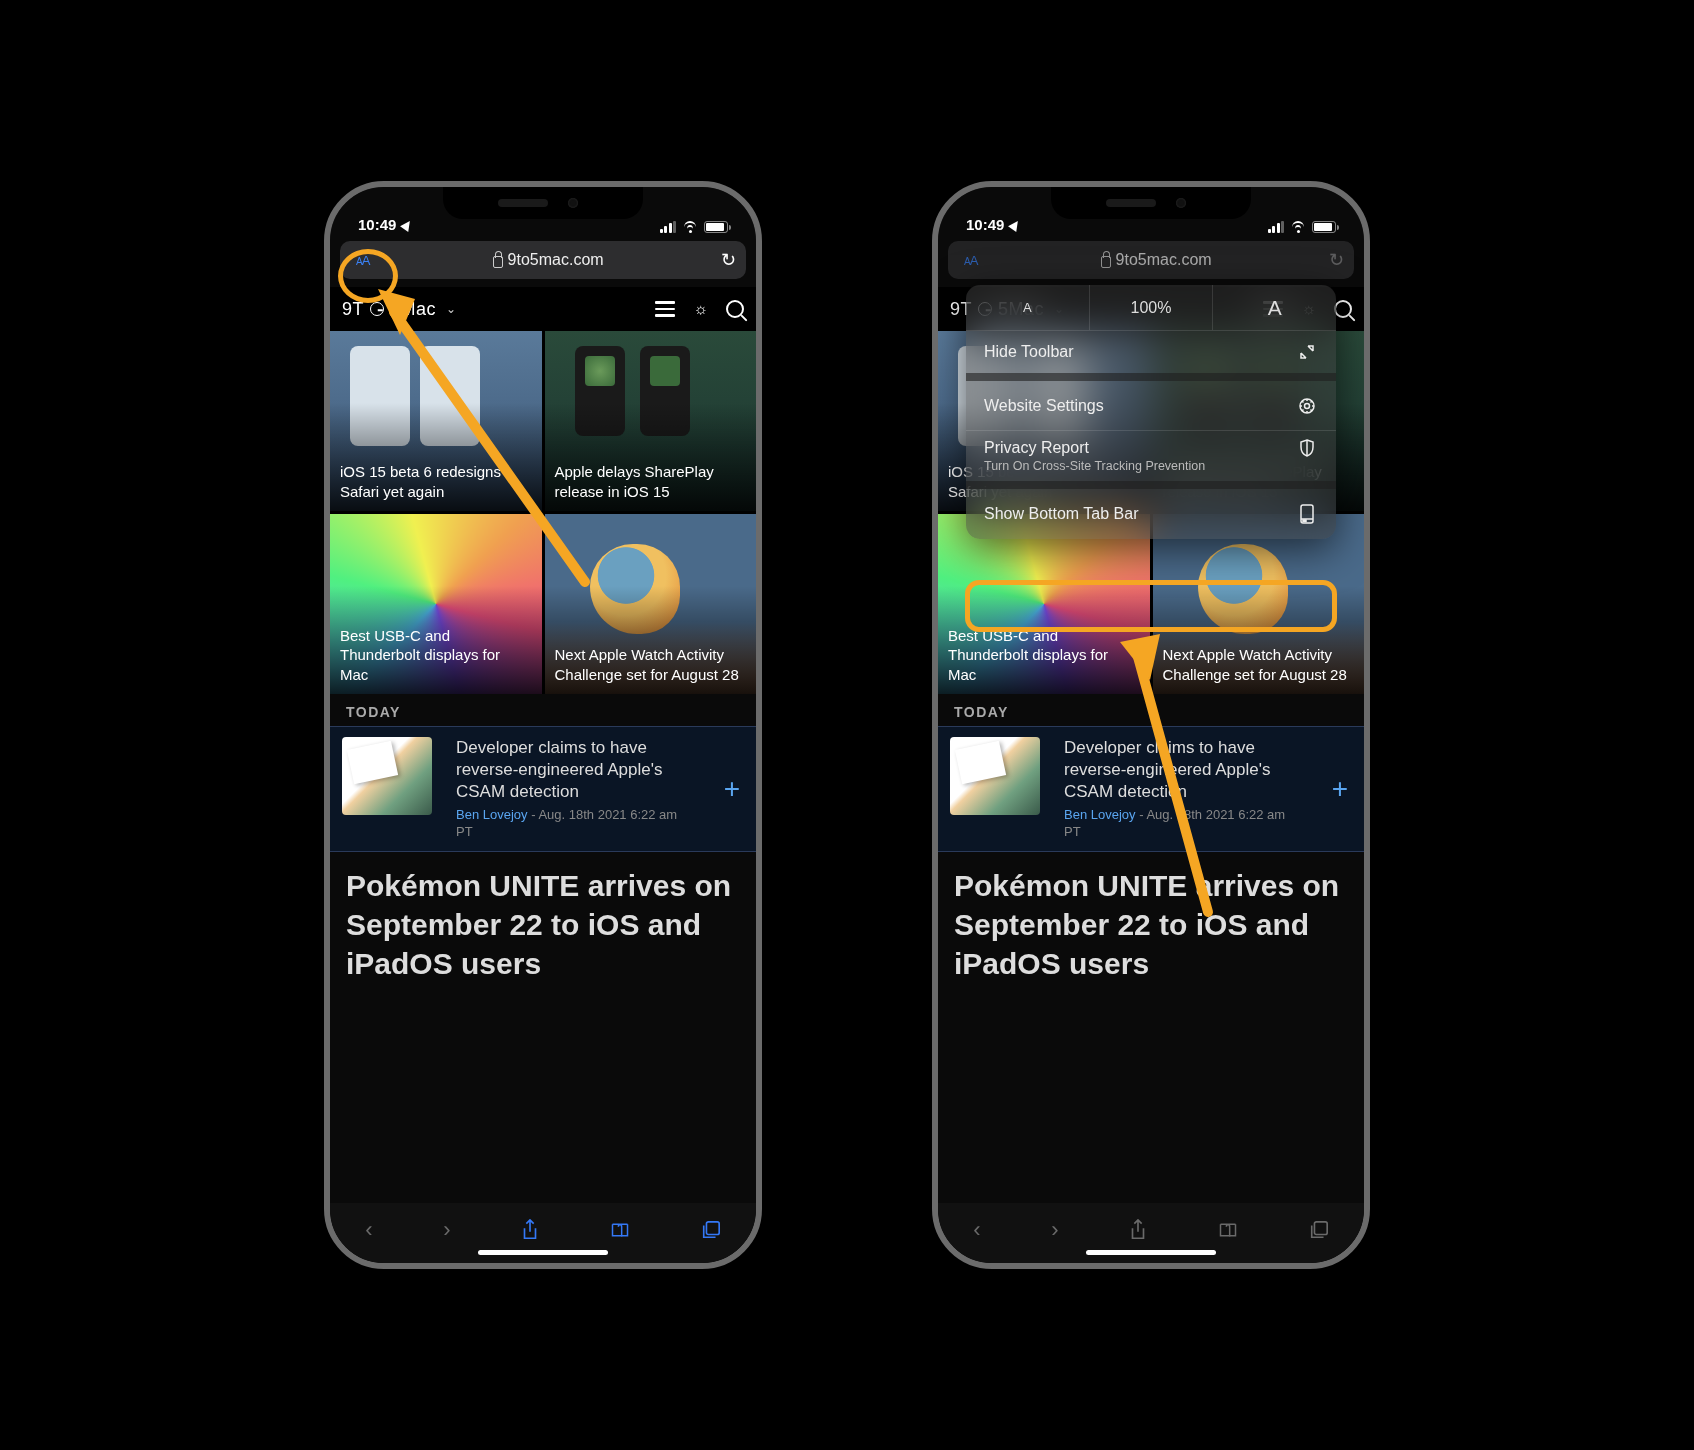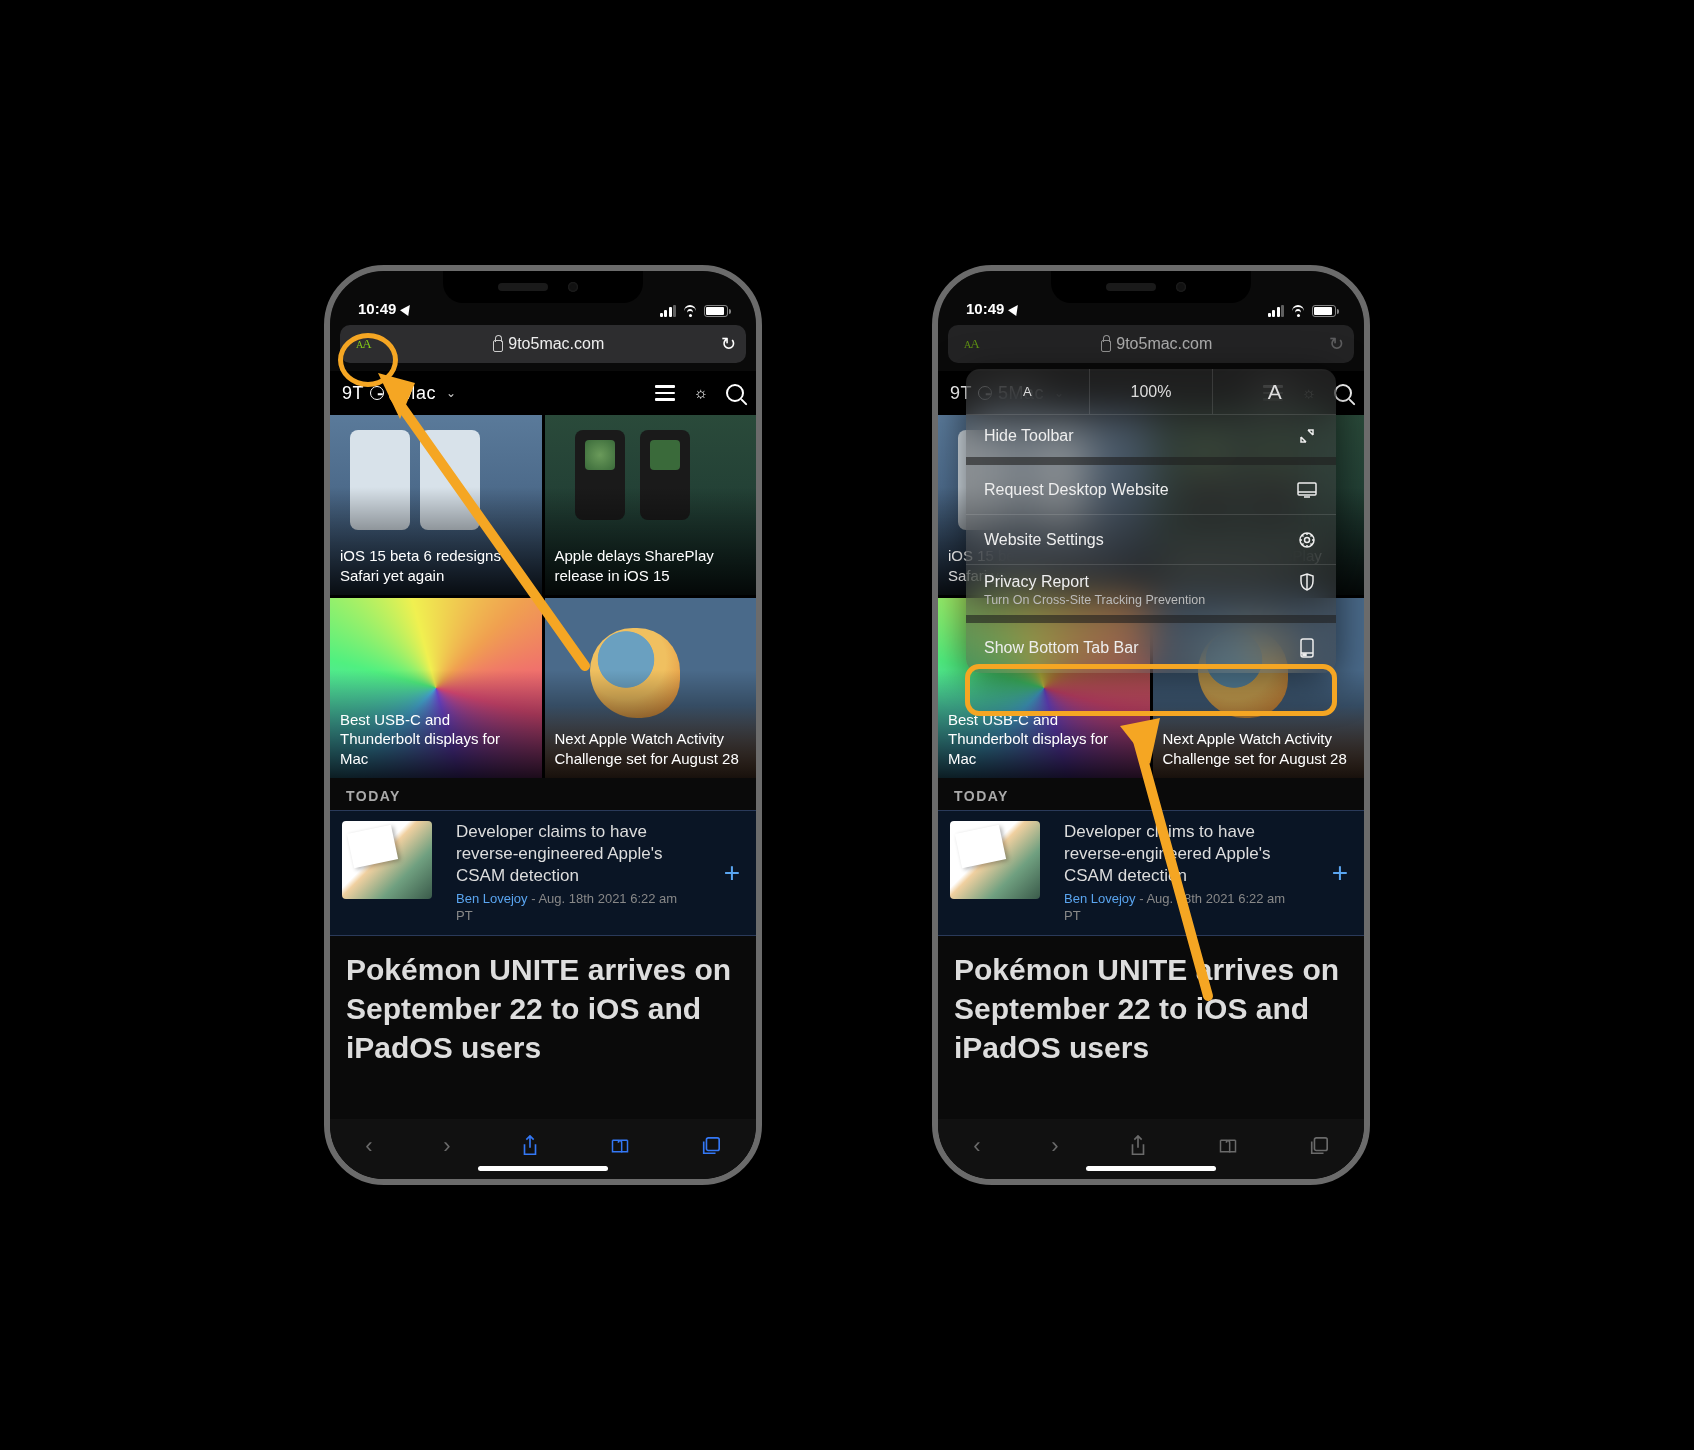--- a/index.html
+++ b/index.html
@@ -9,21 +9,21 @@
     width: 1694px;
     height: 1450px;
     display: flex;
     justify-content: center;
     align-items: center;
     gap: 170px;
     padding: 60px;
   }
   .phone {
     width: 438px;
-    height: 920px;
+    height: 1088px;
     background: #000;
     border: 6px solid #6b6b6b;
     border-radius: 60px;
     box-shadow: inset 0 0 0 4px #222, 0 0 0 2px #000;
     position: relative;
     overflow: hidden;
   }
   .notch {
     position: absolute;
     top: 0;
@@ -102,23 +102,22 @@
     height: 38px;
     background: rgba(120,120,128,0.32);
     border-radius: 10px;
     display: flex;
     align-items: center;
     padding: 0 10px;
     gap:6px;
     position:relative;
   }
   .aa-btn {
-    color:#84cc16;font-size:13px;padding:4px 6px;
+    color:#3b82f6;font-size:13px;padding:4px 6px;
     letter-spacing:-1px;
-    font-family:Liberation Serif, serif;
   }
   .aa-btn small{font-size:10px;}
   .url-center{flex:1;display:flex;align-items:center;justify-content:center;gap:5px;color:#eee;font-size:16px;}
   .lock{width:10px;height:12px;border:1.5px solid #ccc;border-radius:2px;position:relative;margin-top:3px;}
   .lock::before{content:"";position:absolute;top:-6px;left:1px;width:5px;height:6px;border:1.5px solid #ccc;border-bottom:none;border-radius:4px 4px 0 0;}
   .reload{color:#fff;font-size:18px;}
 
   .site-header {
     height: 44px; background:#000; display:flex;align-items:center;
     justify-content:space-between;padding:0 12px;color:#fff;
@@ -421,30 +420,20 @@
       </div>
       <div class="pop-row gap">
         <span>Hide Toolbar</span>
         <span class="pop-ic">
             <svg width="16" height="16" viewBox="0 0 16 16" stroke="#eee" fill="none" stroke-width="1.5">
               <path d="M2 9v5h5M14 7V2H9M7 14l-5-5M9 2l5 5"></path>
             </svg>
           </span>
       </div>
       <div class="pop-row">
-        <span>Request Desktop Website</span>
-        <span class="pop-ic">
-            <svg width="20" height="16" viewBox="0 0 20 16" stroke="#eee" fill="none" stroke-width="1.5">
-              <rect x="1" y="1" width="18" height="12" rx="1"></rect>
-              <line x1="1" y1="10" x2="19" y2="10"></line>
-              <line x1="7" y1="15" x2="13" y2="15"></line>
-            </svg>
-          </span>
-      </div>
-      <div class="pop-row">
         <span>Website Settings</span>
         <span class="pop-ic">
             <svg width="18" height="18" viewBox="0 0 18 18" stroke="#eee" fill="none" stroke-width="1.5">
               <circle cx="9" cy="9" r="7"></circle>
               <circle cx="9" cy="9" r="2.5"></circle>
               <path d="M9 2v2M9 14v2M2 9h2M14 9h2M4 4l1.5 1.5M12.5 12.5L14 14M14 4l-1.5 1.5M5.5 12.5L4 14"></path>
             </svg>
           </span>
       </div>
       <div class="pop-row tall gap">

